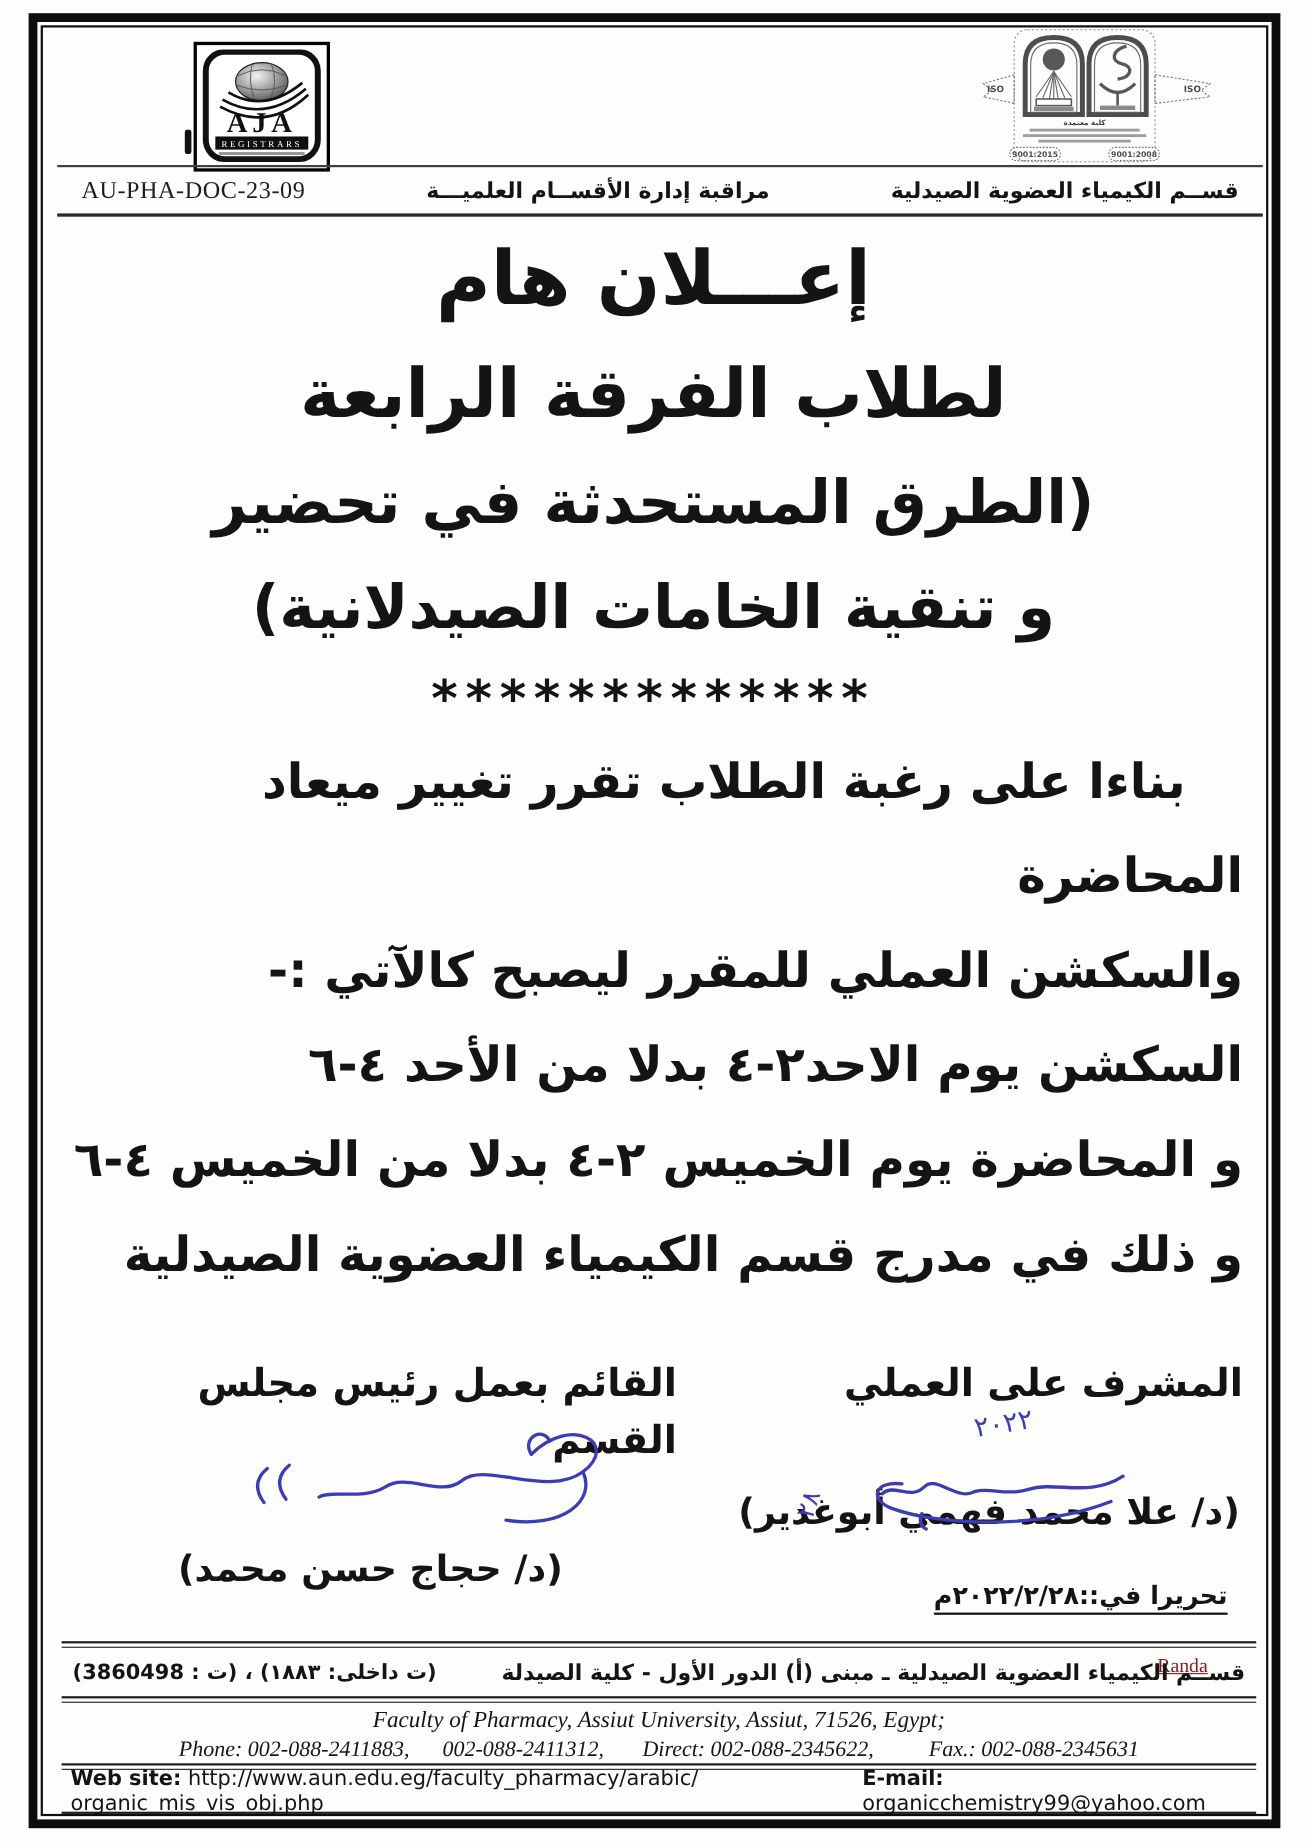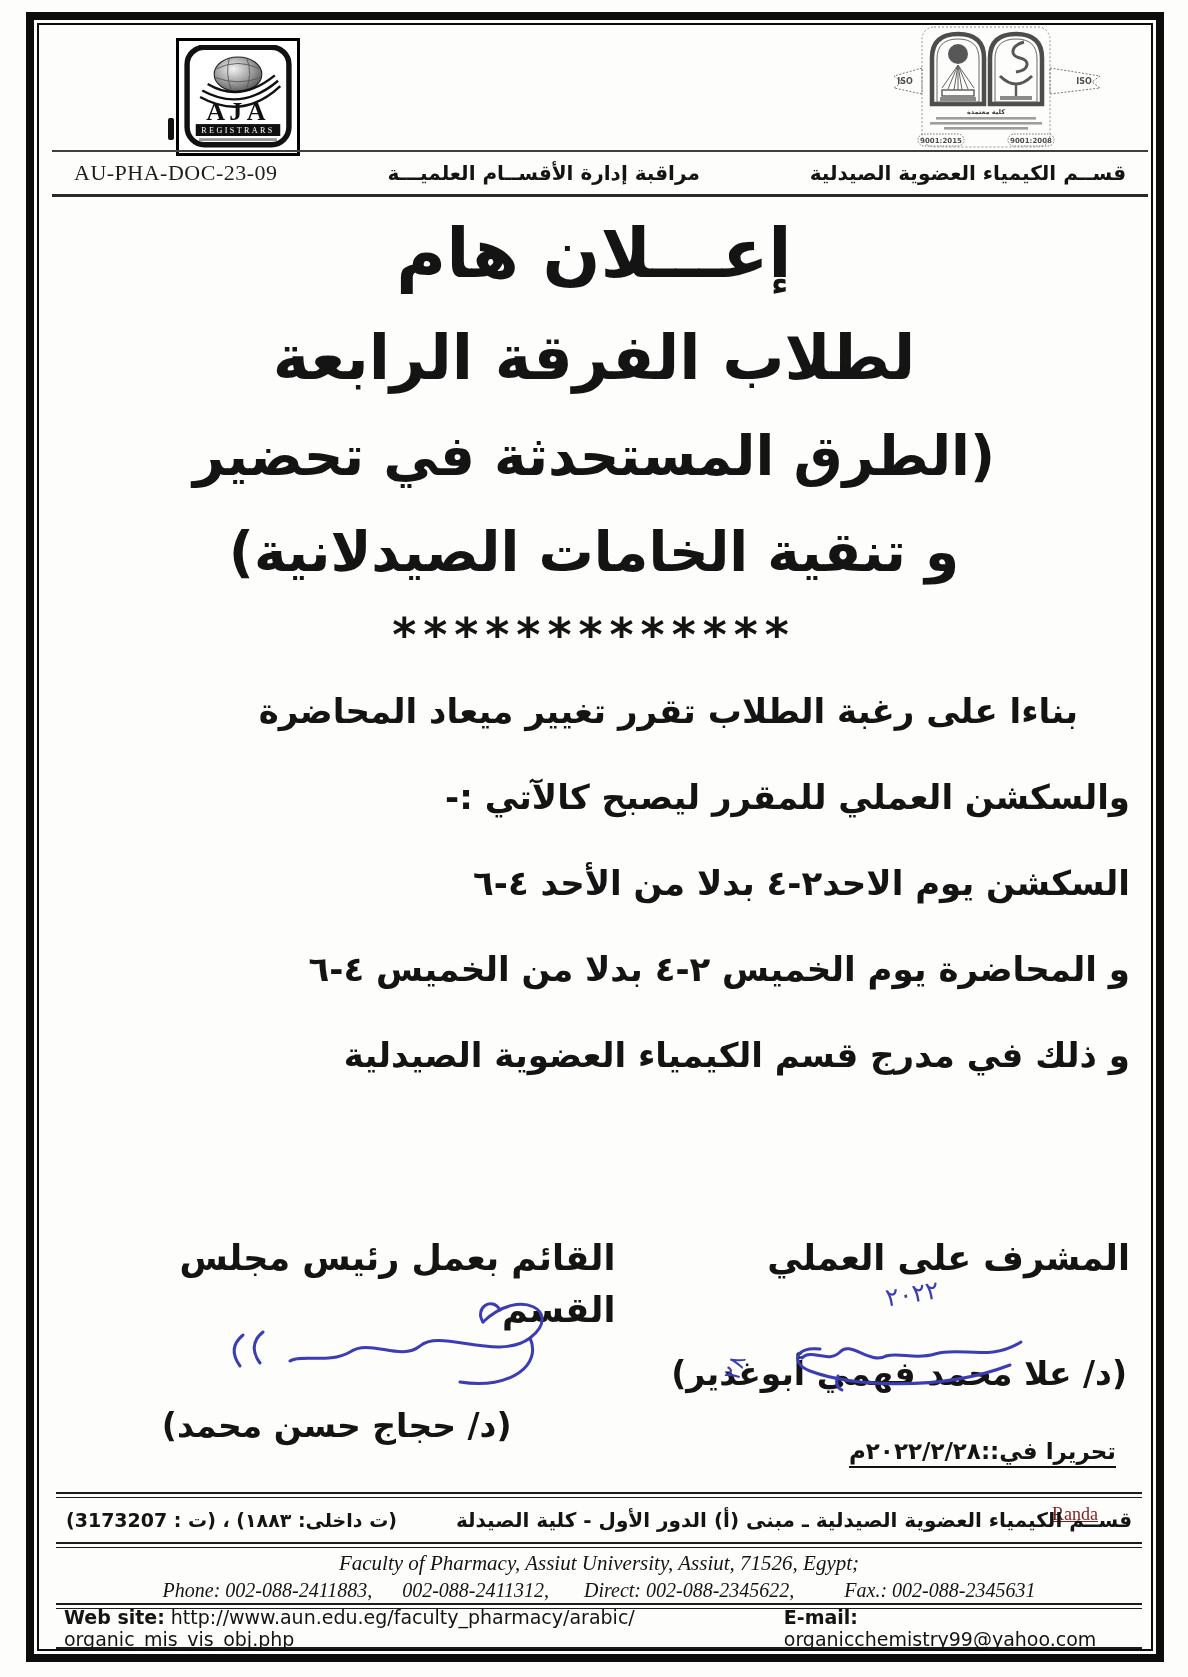--- a/index.html
+++ b/index.html
@@ -29,21 +29,21 @@
   
   .title-block{position:absolute;left:60px;right:60px;top:200px;text-align:center;font-weight:bold;direction:rtl;}
   .t1{font-size:68px;line-height:108px;}
   .t2{font-size:62px;line-height:100px;}
   .t3{font-size:55px;line-height:96px;}
   .t4{font-size:55px;line-height:96px;}
   .stars{font-size:46px;line-height:70px;letter-spacing:7px;direction:ltr;font-weight:bold;}
 
   
   .body-block{position:absolute;left:58px;right:58px;top:668px;direction:rtl;text-align:right;
-              font-size:34px;font-weight:bold;}
+              font-size:44px;font-weight:bold;}
   .body-block p{margin:0;line-height:86px;}
   .body-block p.first{text-indent:52px;}
 
   
   .sign-row{position:absolute;left:58px;right:58px;top:1232px;display:flex;direction:rtl;
             justify-content:space-between;}
   .sig-col{position:relative;}
   .sig-col.right{width:44%;text-align:right;padding-left:10px;box-sizing:border-box;}
   .sig-col.left{width:52%;text-align:right;}
   .sig-title{font-size:35px;font-weight:bold;line-height:52px;}
@@ -213,21 +213,21 @@
 
   <div class="date-line">
     <span>تحريرا في::٢٠٢٢/٢/٢٨م</span>
   </div>
   <div class="clerk">Randa</div>
 
   <div class="footer">
     <div class="rule2"></div>
     <div class="f-row1">
       <span class="f-dept">قســم الكيمياء العضوية الصيدلية ـ  مبنى (أ) الدور الأول  -  كلية الصيدلة</span>
-      <span class="f-phones" dir="rtl">(ت داخلى: ١٨٨٣) ، (ت : 3173207)</span>
+      <span class="f-phones" dir="rtl">(ت داخلى: ١٨٨٣) ، (ت : 3860498)</span>
     </div>
     <div class="rule2"></div>
     <div class="f-en1">Faculty of Pharmacy, Assiut University, Assiut, 71526, Egypt;</div>
     <div class="f-en2">Phone: 002-088-2411883,      002-088-2411312,       Direct: 002-088-2345622,          Fax.: 002-088-2345631</div>
     <div class="rule2"></div>
     <div class="f-webrow">
       <span>
         <span class="lbl">Web site:</span>
         <span>http://www.aun.edu.eg/faculty_pharmacy/arabic/ organic_mis_vis_obj.php</span>
       </span>

